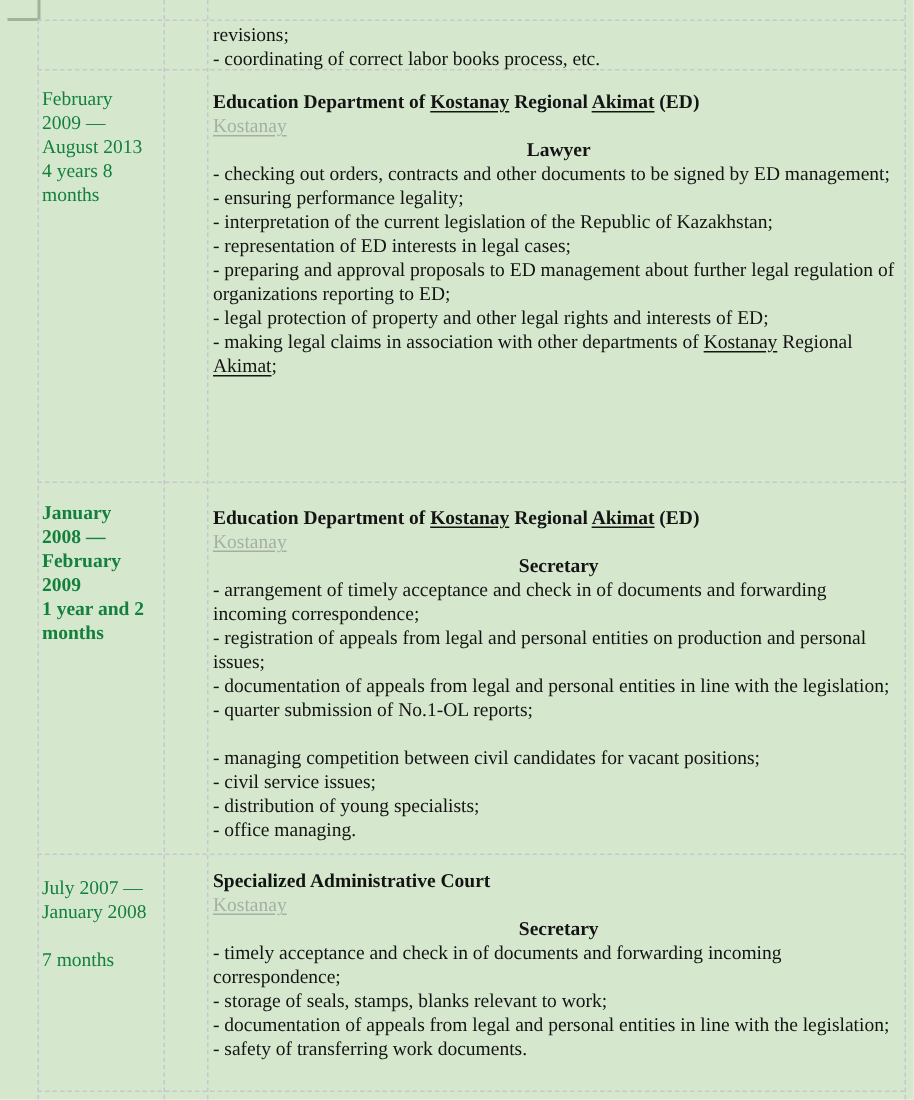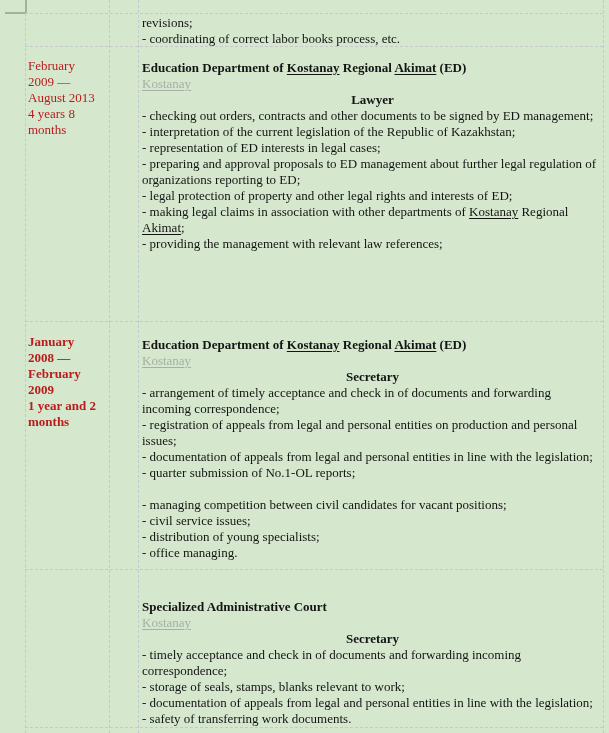--- a/index.html
+++ b/index.html
@@ -5,21 +5,21 @@
   html,body { margin:0; padding:0; }
   .canvas {
     position:relative; width:609px; height:733px;
     background:#d5e8ce; overflow:hidden;
     font-family:"Liberation Serif","DejaVu Serif",serif;
     font-size:13px; line-height:16px; color:#141414;
   }
   .vline { position:absolute; width:0; border-left:1px dashed #c7c7cf; }
   .hline { position:absolute; height:0; border-top:1px dashed #c7c7cf; }
   .corner { position:absolute; background:#9fb49a; }
-  .date-cell { position:absolute; left:28px; width:80px; color:#b91c1c; }
+  .date-cell { position:absolute; left:28px; width:80px; color:#15803d; }
   .content-cell { position:absolute; left:142px; width:461px; }
   .dline { min-height:16px; }
   .item { min-height:16px; }
   .company { font-weight:bold; }
   .role { font-weight:bold;text-align:center; }
   .city { color:#a6afa6; cursor:pointer; }
   .wavy {
     text-decoration-line:underline;
     text-decoration-style:wavy;
     text-decoration-color:#e03a2c;
@@ -63,26 +63,26 @@
         <div class="dline">4 years 8</div>
         <div class="dline">months</div>
       </div>
   </div>
   <div class="content-cell" style="top:60px;">
     <div class="company">Education Department of <span class="wavy">Kostanay</span> Regional <span class="wavy">Akimat</span> (ED)</div>
     <div class="city"><span class="wavy">Kostanay</span></div>
     <div class="role">Lawyer</div>
     <div>
         <div class="item">- checking out orders, contracts and other documents to be signed by ED management;</div>
+        <div class="item">- ensuring performance legality;</div>
         <div class="item">- interpretation of the current legislation of the Republic of Kazakhstan;</div>
         <div class="item">- representation of ED interests in legal cases;</div>
         <div class="item">- preparing and approval proposals to ED management about further legal regulation of organizations reporting to ED;</div>
         <div class="item">- legal protection of property and other legal rights and interests of ED;</div>
         <div class="item">- making legal claims in association with other departments of <span class="wavy">Kostanay</span> Regional <span class="wavy">Akimat</span>;</div>
-        <div class="item">- providing the management with relevant law references;</div>
       </div>
   </div>
 
   <div class="date-cell" style="top:334px;font-weight:bold;">
     <div>
         <div class="dline">January</div>
         <div class="dline">2008 —</div>
         <div class="dline">February 2009</div>
       </div>
     <div>
@@ -100,21 +100,31 @@
         <div class="item">- documentation of appeals from legal and personal entities in line with the legislation;</div>
         <div class="item">- quarter submission of No.1-OL reports;</div>
         <div class="item"></div>
         <div class="item">- managing competition between civil candidates for vacant positions;</div>
         <div class="item">- civil service issues;</div>
         <div class="item">- distribution of young specialists;</div>
         <div class="item">- office managing.</div>
       </div>
   </div>
 
-  <div class="content-cell" style="top:599px;">
+  <div class="date-cell" style="top:584px;">
+    <div>
+        <div class="dline">July 2007 —</div>
+        <div class="dline">January 2008</div>
+        <div class="dline"></div>
+      </div>
+    <div>
+        <div class="dline">7 months</div>
+      </div>
+  </div>
+  <div class="content-cell" style="top:579px;">
     <div class="company">Specialized Administrative Court</div>
     <div class="city"><span class="wavy">Kostanay</span></div>
     <div class="role">Secretary</div>
     <div>
         <div class="item">- timely acceptance and check in of documents and forwarding incoming correspondence;</div>
         <div class="item">- storage of seals, stamps, blanks relevant to work;</div>
         <div class="item">- documentation of appeals from legal and personal entities in line with the legislation;</div>
         <div class="item">- safety of transferring work documents.</div>
       </div>
   </div>

